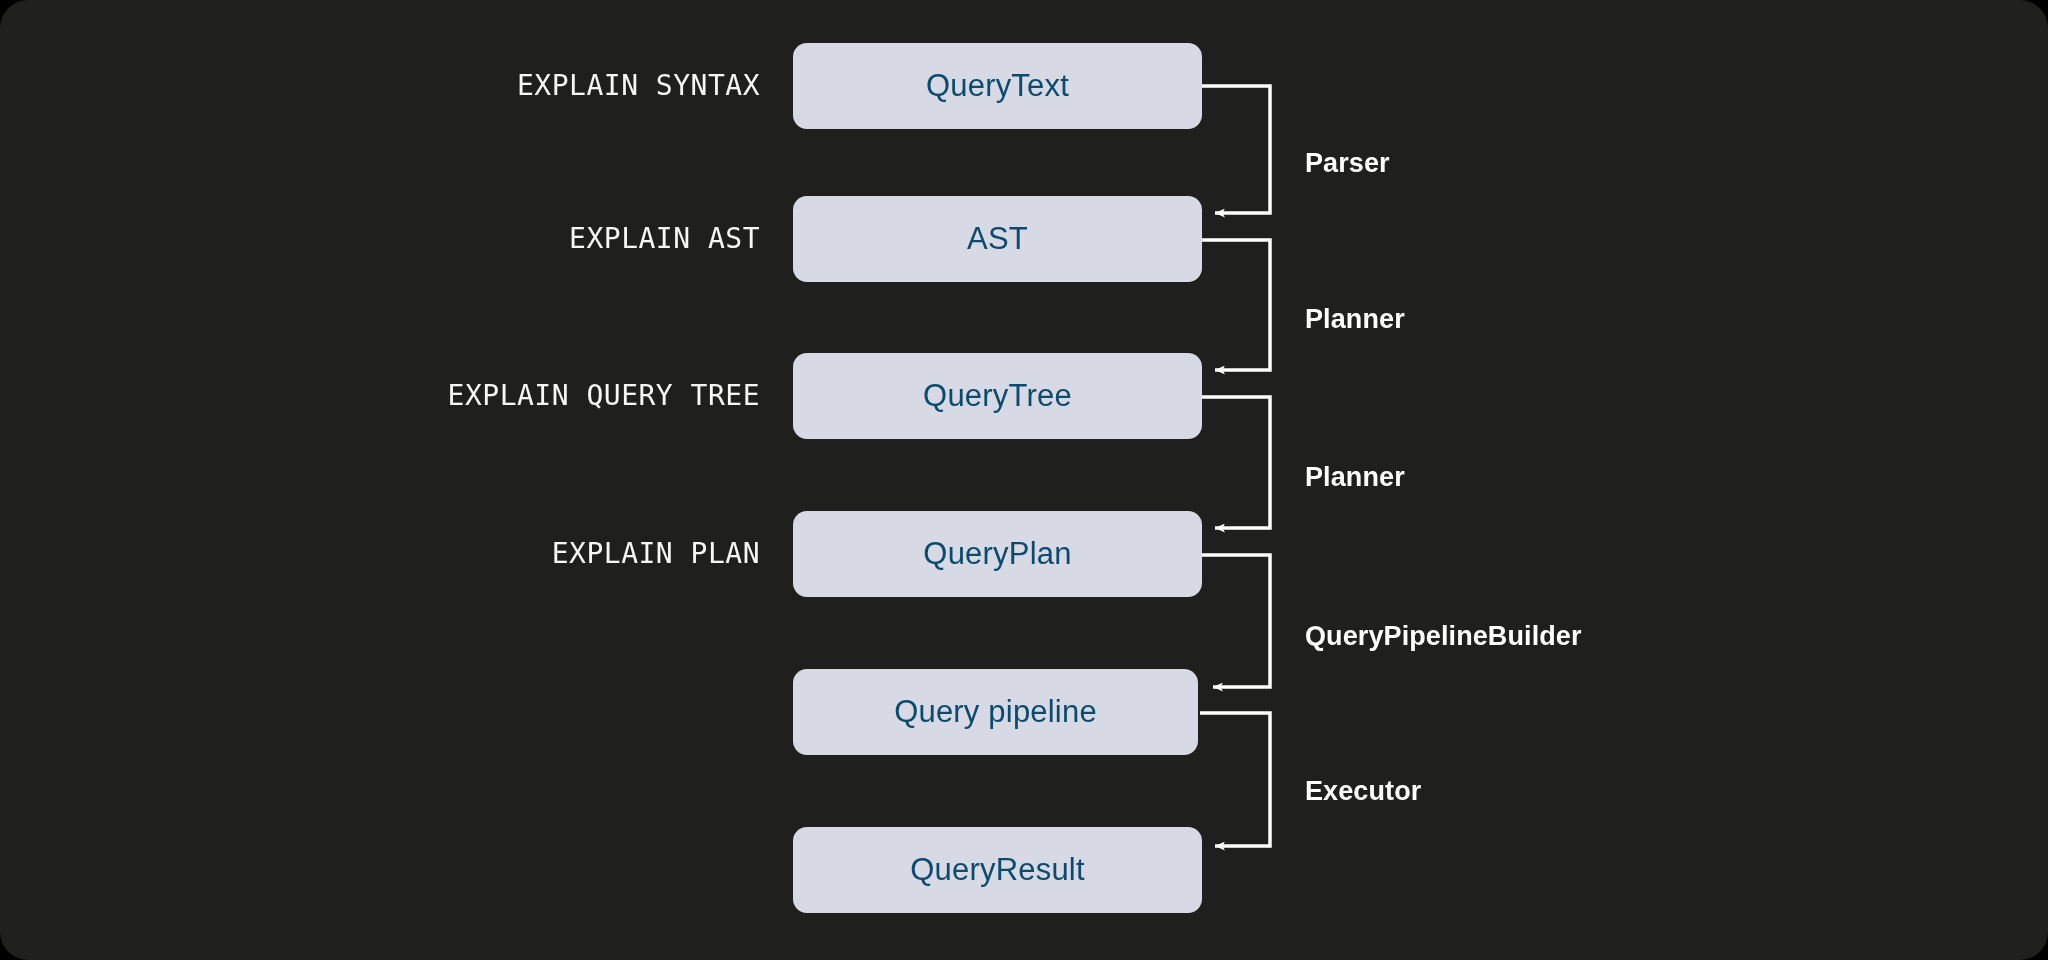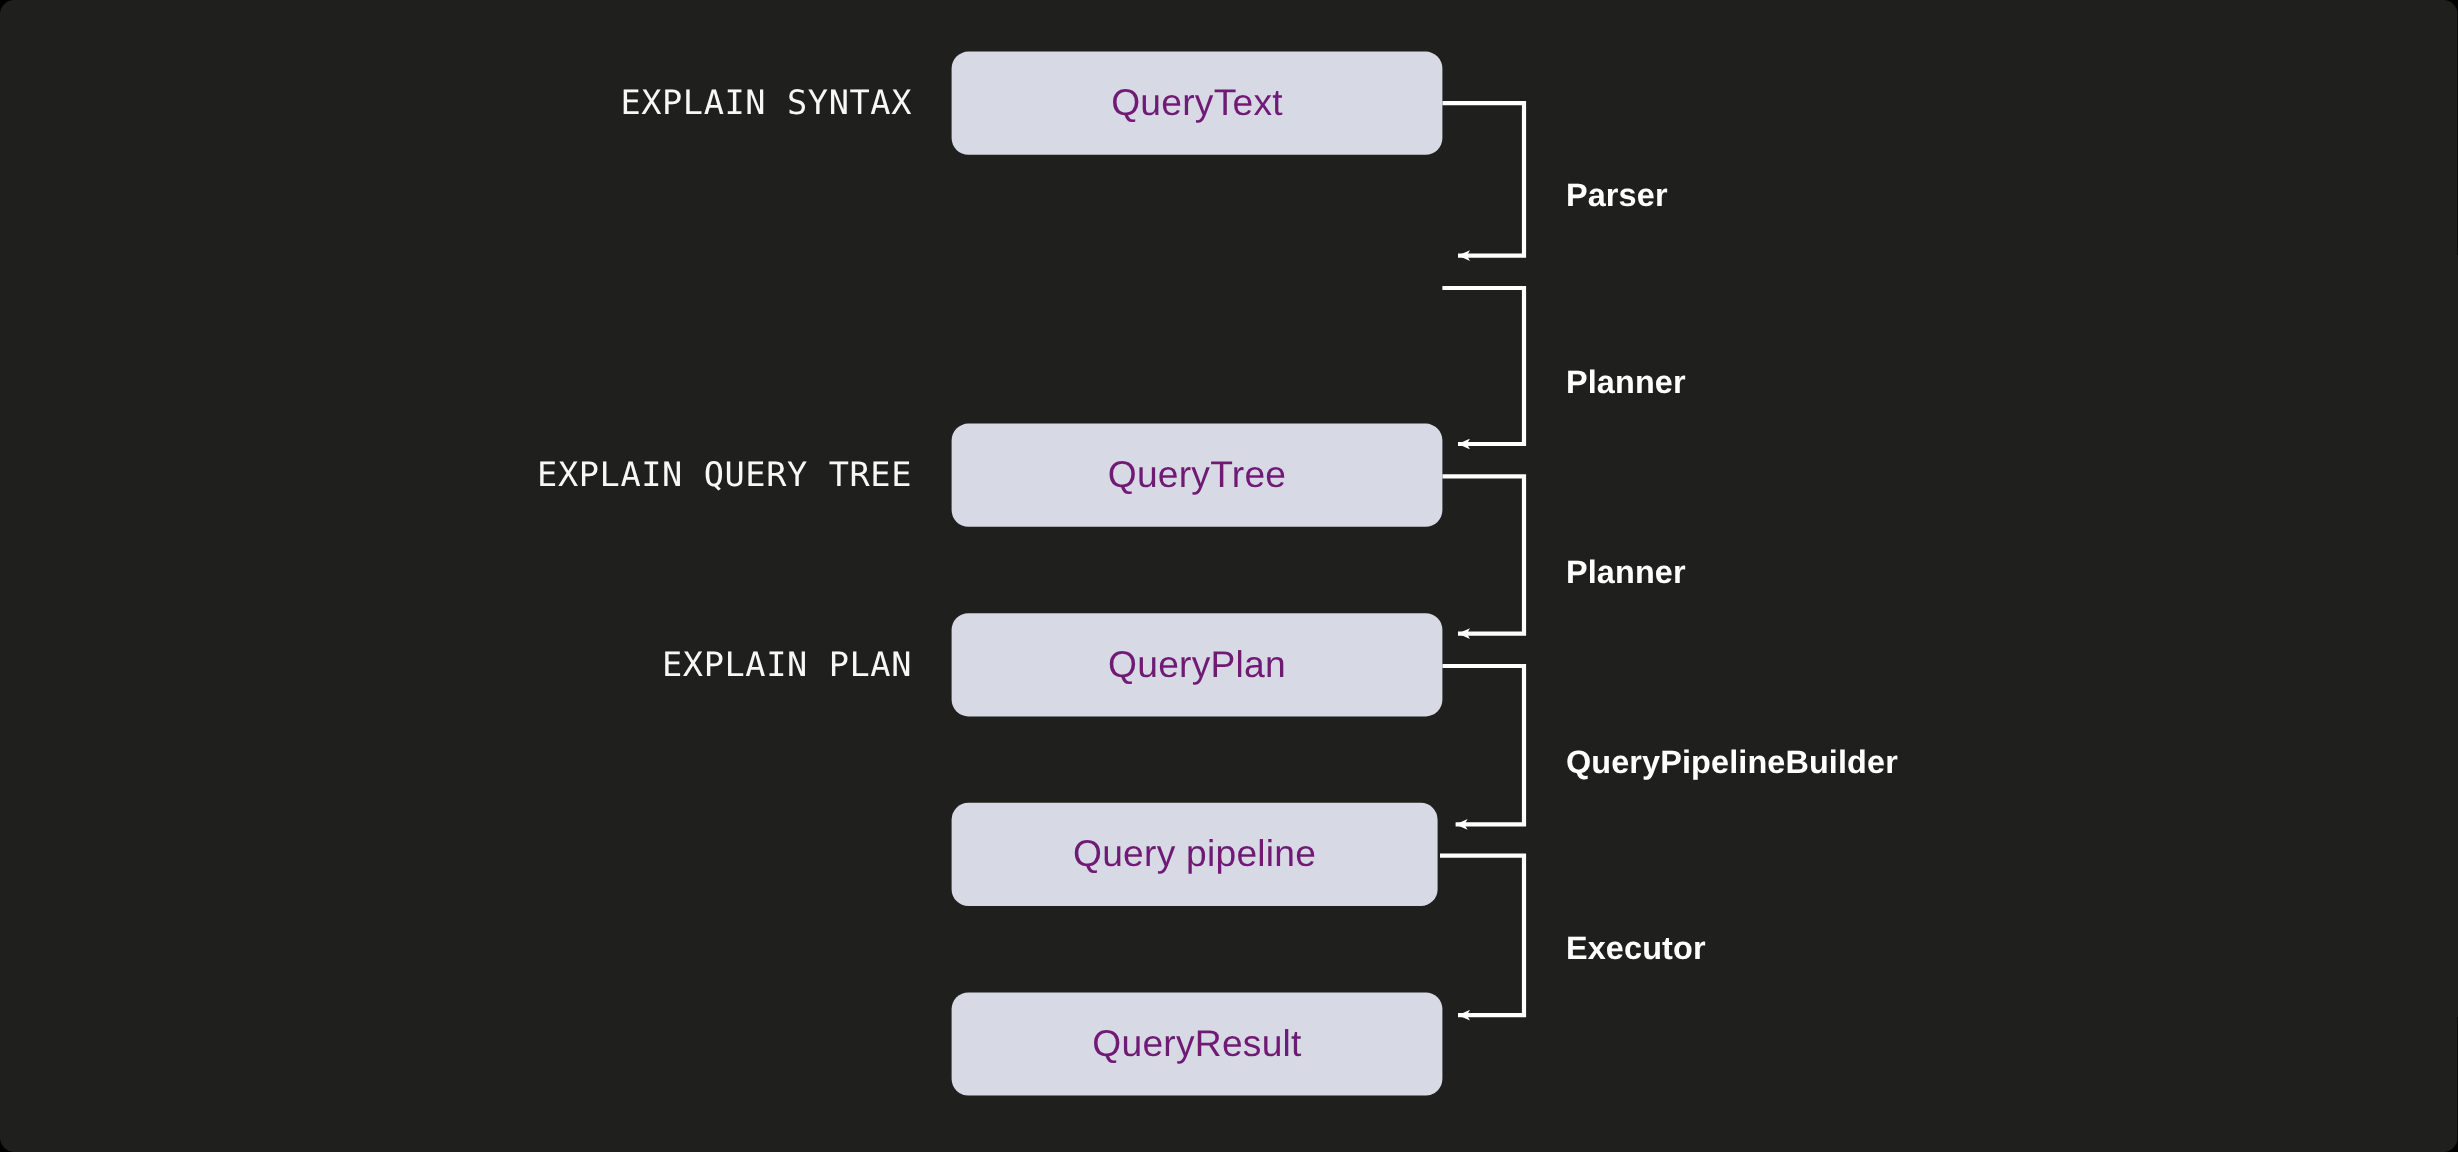--- a/index.html
+++ b/index.html
@@ -12,21 +12,21 @@
     height: 960px;
     overflow: hidden;
     font-family: "Liberation Sans", sans-serif;
   }
 
   #canvas {
     position: relative;
     width: 2048px;
     height: 960px;
     background: #1f1f1d;
-    border-radius: 12px;
+    border-radius: 28px;
     overflow: hidden;
   }
 
   
   .row {
     position: absolute;
     left: 0;
     width: 2048px;
     height: 86px;
   }
@@ -56,21 +56,21 @@
     display: flex;
     align-items: center;
     justify-content: center;
     box-sizing: border-box;
   }
   .node-box.narrow {
     width: 405px;
     text-align: right;
   }
   .node-label {
-    color: #701a75;
+    color: #0c4a6e;
     font-family: "Liberation Sans", sans-serif;
     font-size: 31px;
     font-weight: 400;
     letter-spacing: 0.2px;
     white-space: nowrap;
   }
 
   
   #connectors {
     position: absolute;
@@ -127,20 +127,26 @@
     </g>
   </svg>
 
   <div class="row" style="top:43px;">
     <div class="explain-label">EXPLAIN SYNTAX</div>
     <div class="node-box">
       <span class="node-label">QueryText</span>
     </div>
   </div>
 
+  <div class="row" style="top:196px;">
+    <div class="explain-label">EXPLAIN AST</div>
+    <div class="node-box">
+      <span class="node-label">AST</span>
+    </div>
+  </div>
 
   <div class="row" style="top:353px;">
     <div class="explain-label">EXPLAIN QUERY TREE</div>
     <div class="node-box">
       <span class="node-label">QueryTree</span>
     </div>
   </div>
 
   <div class="row" style="top:511px;">
     <div class="explain-label">EXPLAIN PLAN</div>

